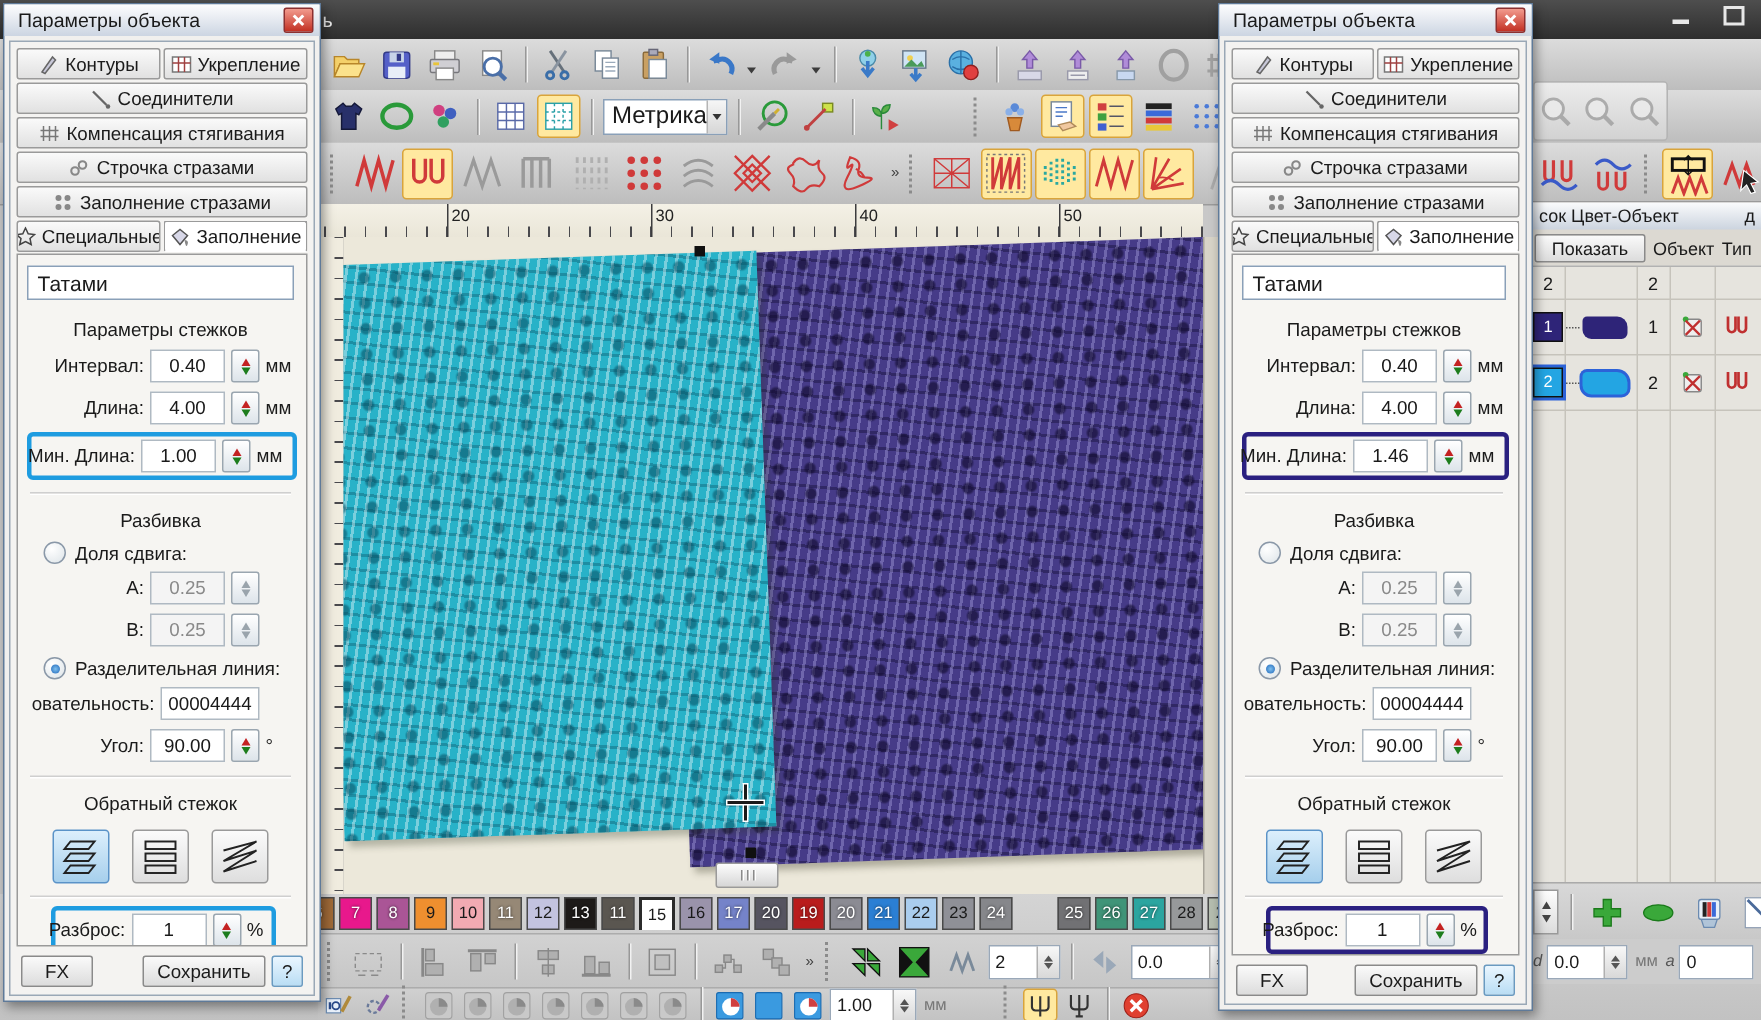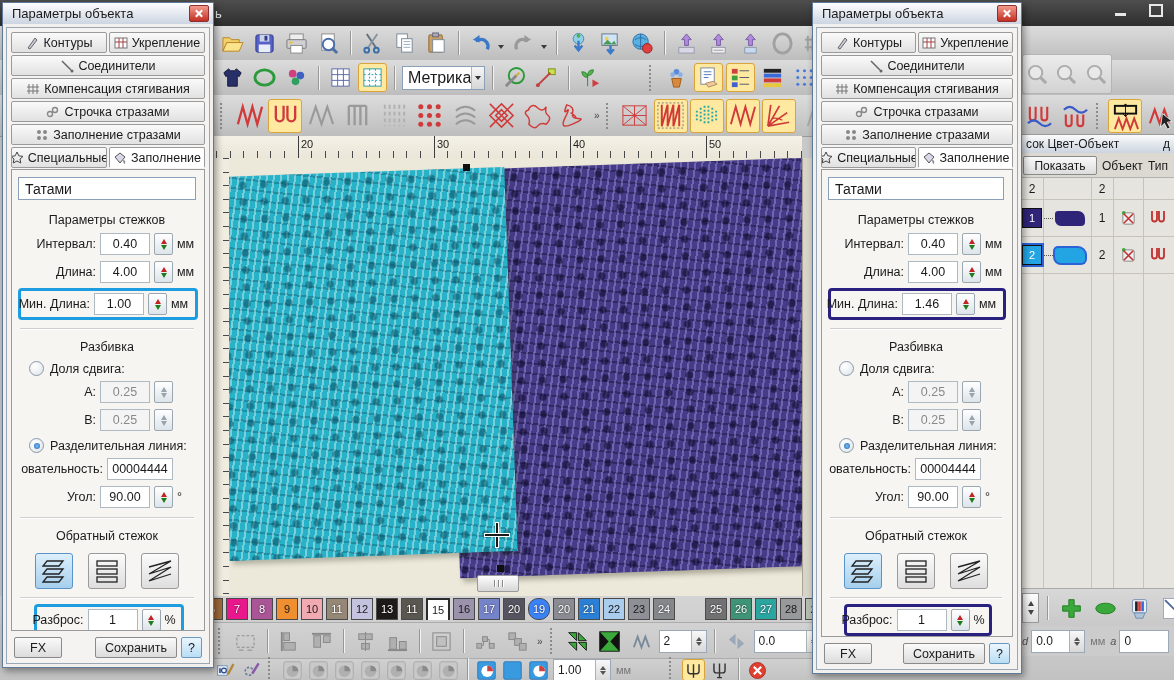--- a/index.html
+++ b/index.html
@@ -650,21 +650,21 @@
       </div>
       <div class="swatch" style="background: rgb(154, 147, 171);">
         <span style="color: rgb(26, 26, 26);">16</span>
       </div>
       <div class="swatch" style="background: rgb(117, 131, 201);">
         <span style="color: rgb(255, 255, 255); text-shadow: rgba(0, 0, 0, 0.8) 0px 0px 2px;">17</span>
       </div>
       <div class="swatch" style="background: rgb(86, 84, 96);">
         <span style="color: rgb(255, 255, 255); text-shadow: rgba(0, 0, 0, 0.8) 0px 0px 2px;">20</span>
       </div>
-      <div class="swatch" style="background: #3b82f6; border-radius: 10px;">
+      <div class="swatch" style="background: #b91c1c;">
         <span style="color: rgb(255, 255, 255); text-shadow: rgba(0, 0, 0, 0.8) 0px 0px 2px;">19</span>
       </div>
       <div class="swatch" style="background: rgb(139, 139, 147);">
         <span style="color: rgb(255, 255, 255); text-shadow: rgba(0, 0, 0, 0.8) 0px 0px 2px;">20</span>
       </div>
       <div class="swatch" style="background: rgb(43, 127, 212);">
         <span style="color: rgb(255, 255, 255); text-shadow: rgba(0, 0, 0, 0.8) 0px 0px 2px;">21</span>
       </div>
       <div class="swatch" style="background: rgb(170, 205, 238);">
         <span style="color: rgb(26, 26, 26);">22</span>

